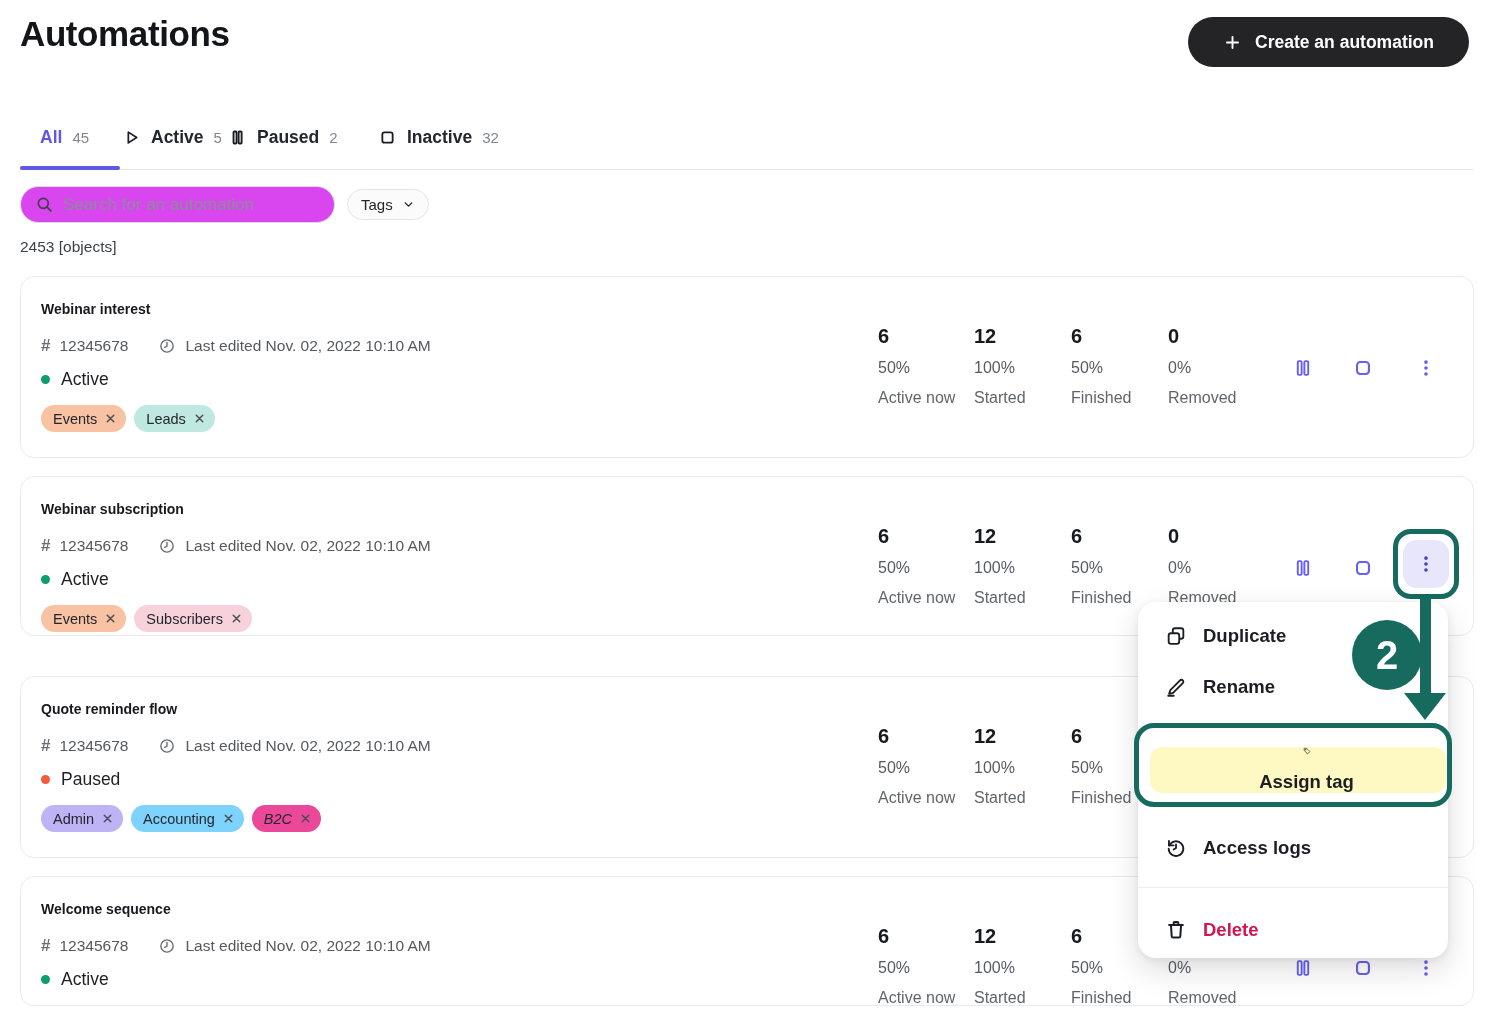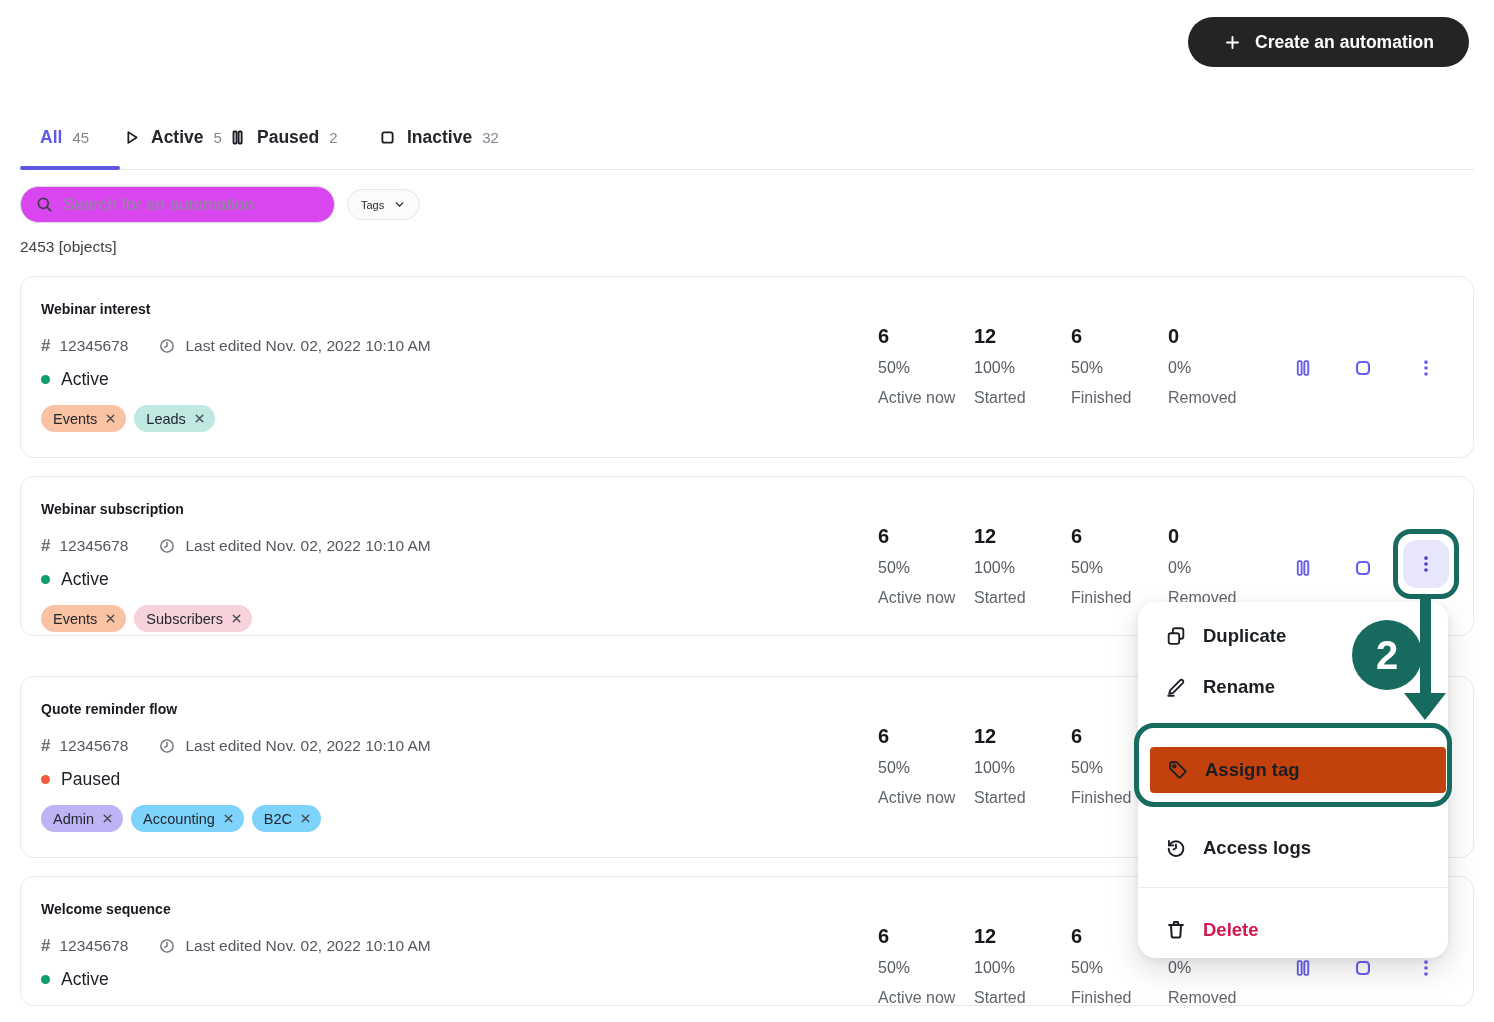--- a/index.html
+++ b/index.html
@@ -22,21 +22,21 @@
   .tab.active .lbl { color:#5f57e8; font-weight:700; }
   .tab .cnt { font-size:15px; color:#82868f; }
   .tab svg { display:block; color:#1c1e23; }
   .tab-all{left:40px;} .tab-active{left:122px;} .tab-paused{left:228px;} .tab-inactive{left:378px;}
   
   .search { position:absolute; left:20px; top:186px; width:315px; height:37px; border:1.5px solid #dcdce1;
     border-radius:19px; background:#d946ef; display:flex; align-items:center; padding:0 12px 0 14px; gap:9px; }
   .search input { border:none; outline:none; flex:1; font-size:17px; color:#30343b; font-family:"Liberation Sans", sans-serif; background:transparent; }
   .search input::placeholder { color:#888e99; }
   .tags-chip { position:absolute; left:347px; top:189px; height:31px; padding:0 13px; border:1px solid #e4e5e9;
-    background:#fbfbfc; border-radius:16px; display:flex; align-items:center; gap:9px; font-size:11px; color:#23262c; cursor:pointer; }
+    background:#fbfbfc; border-radius:16px; display:flex; align-items:center; gap:9px; font-size:15px; color:#23262c; cursor:pointer; }
   .results-count { position:absolute; left:20px; top:238px; font-size:15.5px; color:#3d4148; }
   
   .card { position:absolute; left:20px; width:1454px; background:#fff; border:1px solid #eaeaed; border-radius:14px; }
   .card-1{top:276px;height:182px;} .card-2{top:476px;height:160px;} .card-3{top:676px;height:182px;} .card-4{top:876px;height:130px;}
   .card .name { position:absolute; left:20px; top:24px; font-size:14px; font-weight:700; color:#17191e; cursor:pointer; }
   .card .meta { position:absolute; left:20px; top:59px; display:flex; align-items:center; gap:9px; font-size:15.5px; color:#54585f; }
   .card .meta .hash { font-size:17px; font-weight:600; color:#6a6e76; }
   .card .meta .sp { width:12px; }
   .card .meta svg { display:block; color:#6a6e76; }
   .card .status { position:absolute; left:20px; top:92px; display:flex; align-items:center; gap:11px; font-size:17.5px; color:#1d2026; }
@@ -57,34 +57,35 @@
     display:flex; align-items:center; justify-content:center; color:#4a41c5; cursor:pointer; }
   
   .menu { position:absolute; left:1138px; top:602px; width:310px; height:356px; background:#fff; border-radius:18px;
     box-shadow:0 12px 30px rgba(22,24,32,.14), 0 2px 8px rgba(22,24,32,.07); z-index:20; }
   .mi { position:absolute; left:27px; display:flex; align-items:center; gap:16px; font-size:18.5px; font-weight:600; color:#1b1e24;
     transform:translateY(-50%); cursor:pointer; white-space:nowrap; }
   .mi svg { display:block; color:#1b1e24; }
   .mi-duplicate{top:34px;} .mi-rename{top:85px;} .mi-access{top:246px;} .mi-delete{top:328px;}
   .menu-div { position:absolute; left:0; right:0; top:285px; height:1px; background:#ededf0; }
   .assign-outline { position:absolute; left:-4px; top:121px; width:318px; height:84px; border:5px solid #166a5e; border-radius:20px; z-index:22; }
-  .assign-fill { position:absolute; left:11px; top:19px; width:296px; height:46px; background:#c2410c; border-radius:4px;
-    display:flex; align-items:center; gap:16px; padding-left:17px; font-size:18.5px; font-weight:600; color:#1b1e24; cursor:pointer; }
+  .assign-fill { position:absolute; left:11px; top:19px; width:296px; height:46px; background:#fef9c3; border-radius:12px;
+    display:flex; align-items:center; gap:16px; padding-left:17px; font-size:18.5px; font-weight:600; color:#1b1e24; cursor:pointer;flex-direction:column; }
   
   .arrow-stem { position:absolute; left:1420px; top:597px; width:11px; height:97px; background:#166a5e; z-index:30; }
   .arrow-head { position:absolute; left:1404px; top:693px; width:0; height:0; z-index:30;
     border-left:21px solid transparent; border-right:21px solid transparent; border-top:27px solid #166a5e; }
   .step-badge { position:absolute; left:1352px; top:620px; width:70px; height:70px; border-radius:50%; background:#166a5e;
     color:#fff; font-size:40px; font-weight:700; display:flex; align-items:center; justify-content:center; z-index:31; }
 </style>
 </head>
 <body>
 
 <div class="stage">
 
+  <div class="page-title">Automations</div>
   <button class="create-btn">
     <svg width="19" height="19" viewBox="0 0 24 24" fill="none" stroke="#fff" stroke-width="2.4" stroke-linecap="round">
         <path d="M12 5v14M5 12h14"></path>
       </svg>
     <span>Create an automation</span>
   </button>
 
   <div class="tab tab-all active">
     <span class="lbl">All</span>
     <span class="cnt">45</span>
@@ -295,21 +296,21 @@
           </span>
       </span>
       <span class="tagpill" style="background-color: #7dd3fc;">
         <span>Accounting</span>
         <span class="x">
             <svg width="13" height="13" viewBox="0 0 20 20" fill="none" stroke="currentColor" stroke-width="2.2" stroke-linecap="round">
               <path d="M5 5l10 10M15 5L5 15"></path>
             </svg>
           </span>
       </span>
-      <span class="tagpill" style="background-color: #7dd3fc;">
+      <span class="tagpill" style="background-color: #ec4899; font-style: italic;">
         <span>B2C</span>
         <span class="x">
             <svg width="13" height="13" viewBox="0 0 20 20" fill="none" stroke="currentColor" stroke-width="2.2" stroke-linecap="round">
               <path d="M5 5l10 10M15 5L5 15"></path>
             </svg>
           </span>
       </span>
     </div>
     <div class="stat s0">
         <div class="v">6</div>

